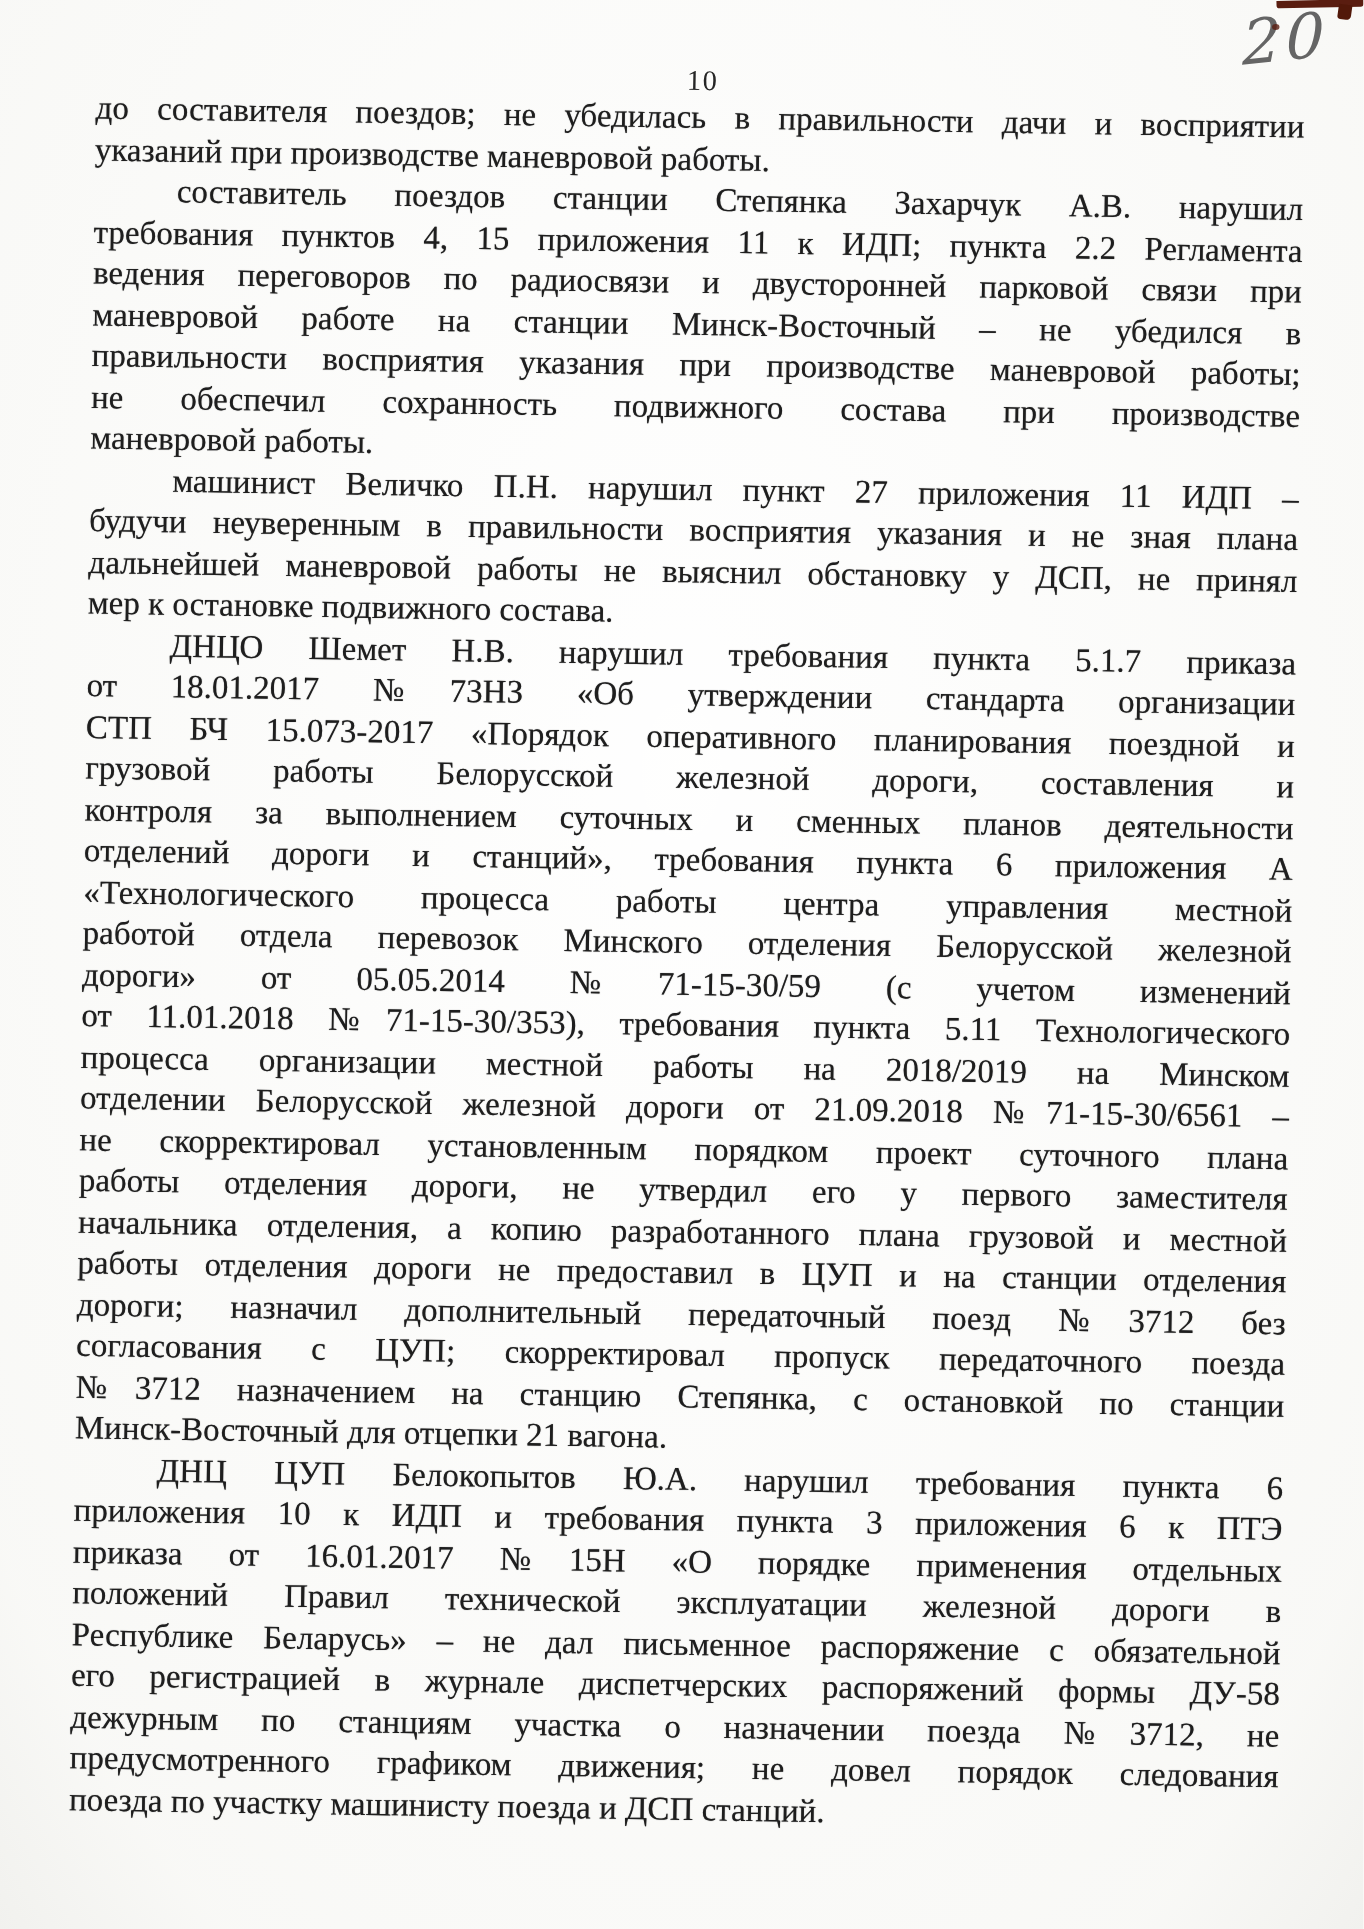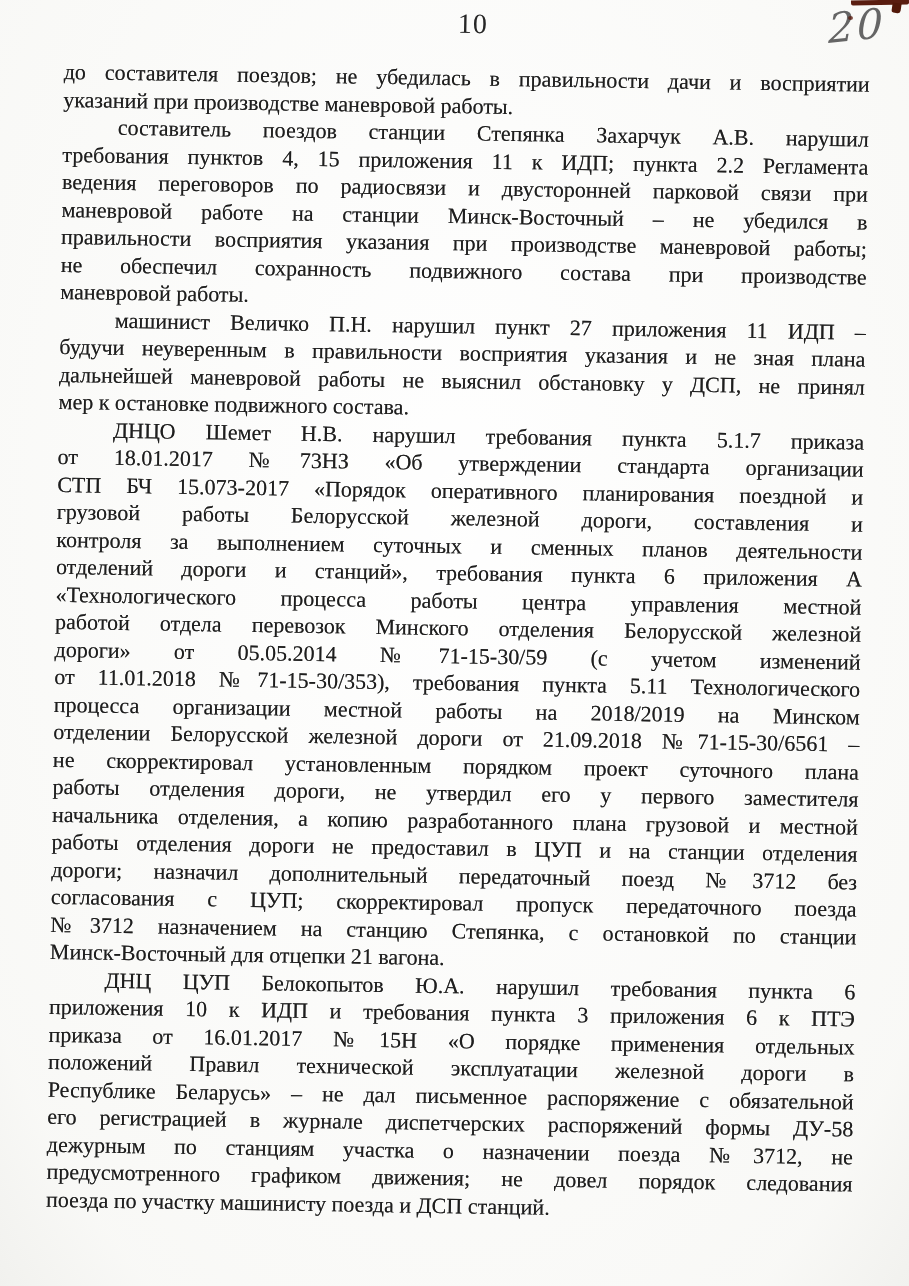--- a/index.html
+++ b/index.html
@@ -16,23 +16,23 @@
     color: #1e1e1e;
   }
   .sheet {
     position: absolute;
     inset: 0;
     background:
       radial-gradient(ellipse at 50% 40%, rgba(255,255,255,0.9) 0%, rgba(244,244,241,0.35) 85%, rgba(233,233,229,0.55) 100%);
   }
   .page-number {
     position: absolute;
-    top: 8px;
+    top: 44px;
     left: 458px;
-    font-size: 28px;
+    font-size: 19px;
     letter-spacing: 1px;
     color: #262626;
     transform: rotate(1deg);
   }
   .handwritten-number {
     position: absolute;
     top: 2px;
     left: 828px;
     font-family: "DejaVu Serif", serif;
     font-style: italic;

